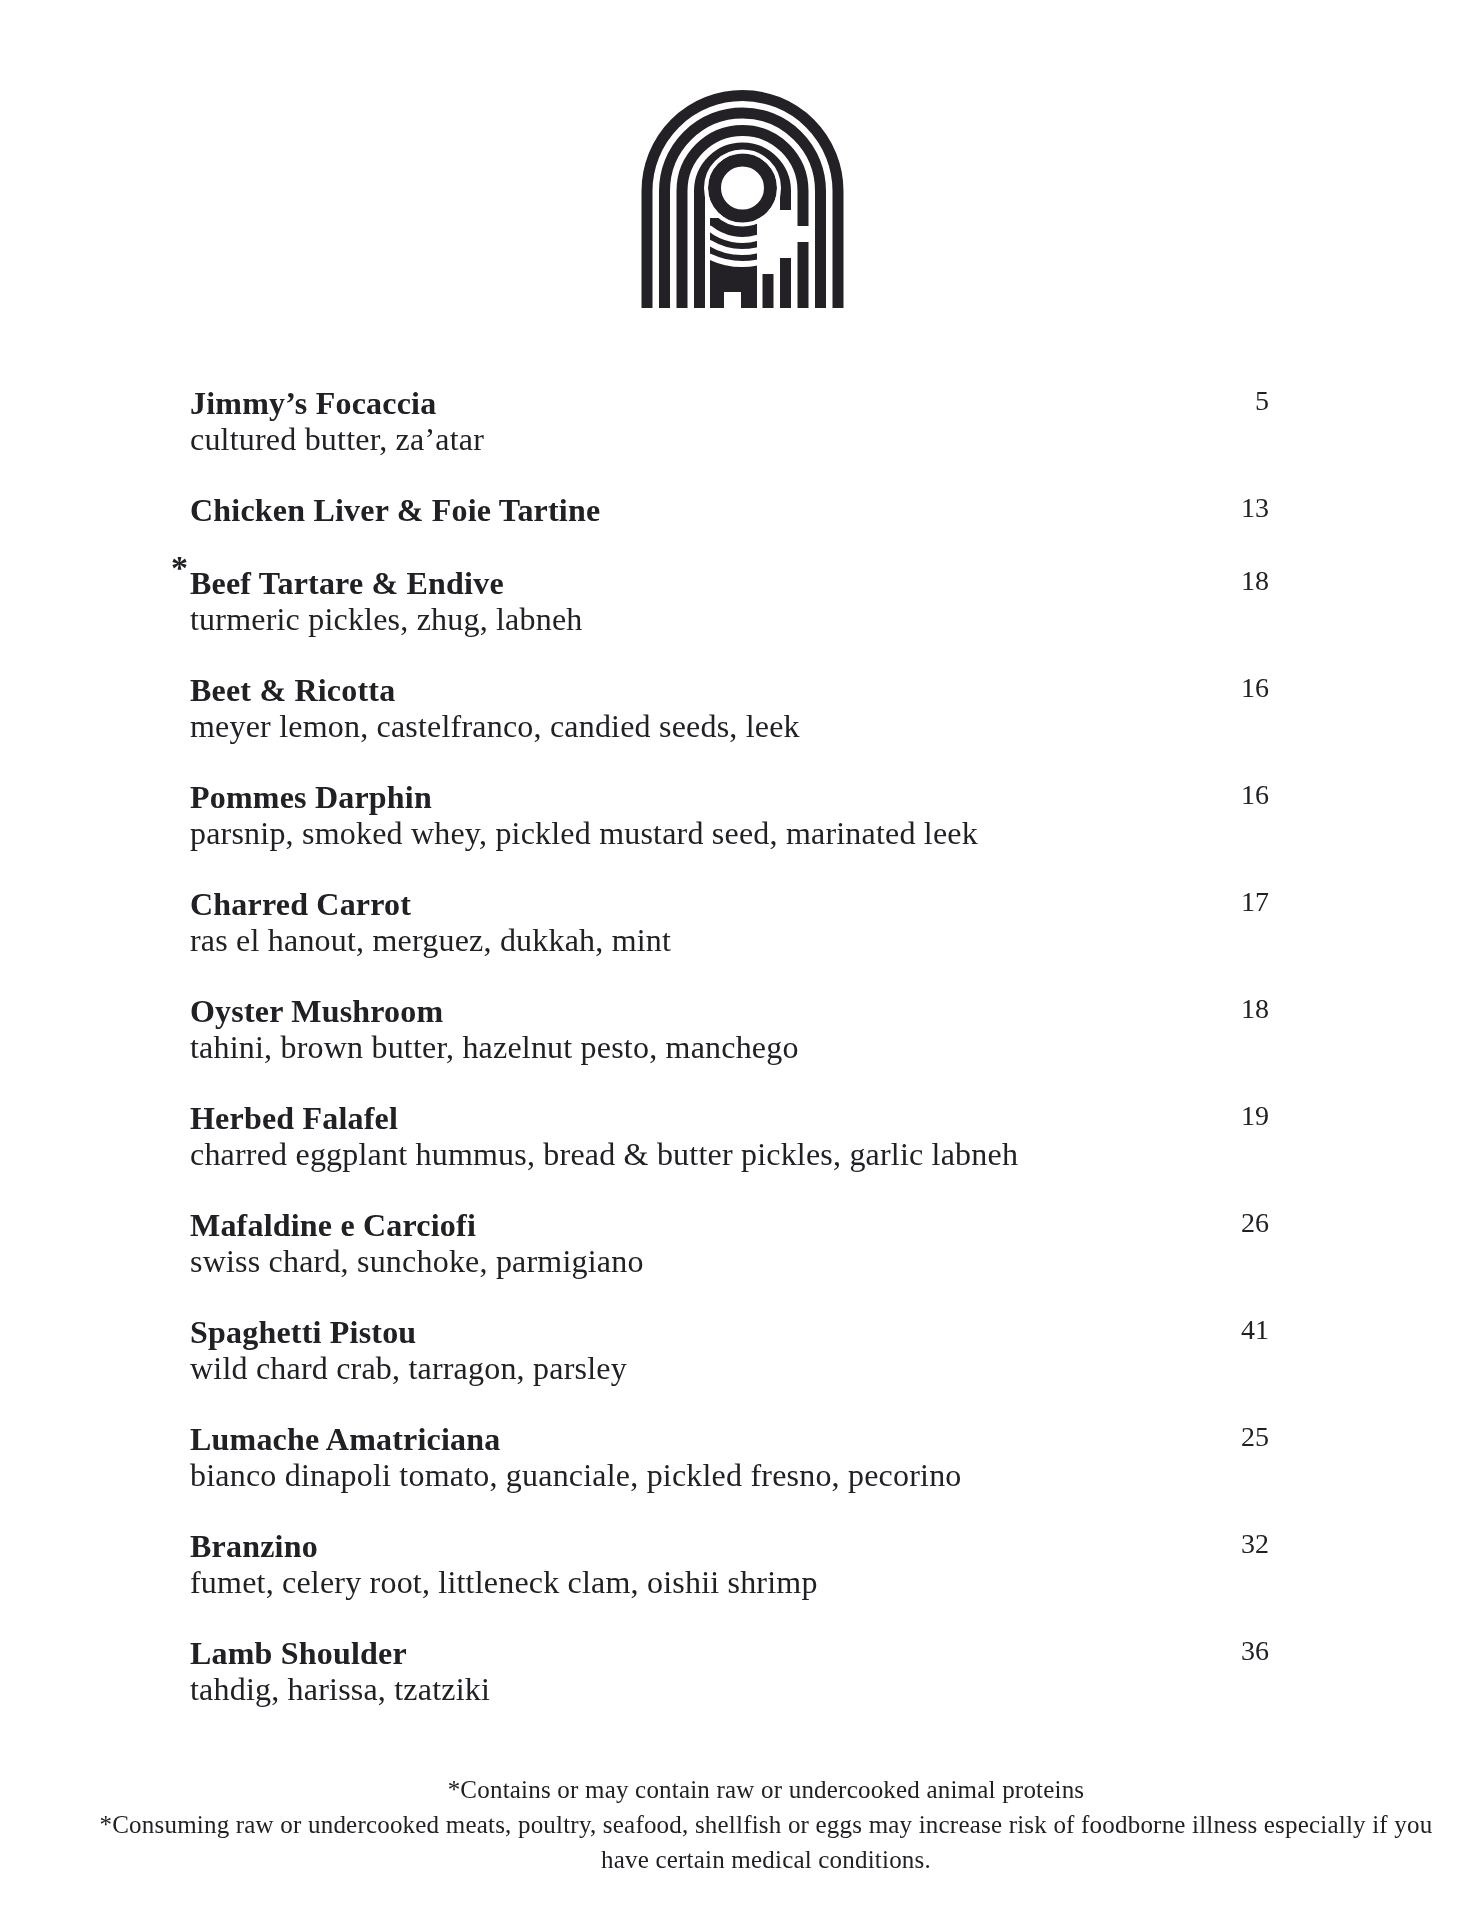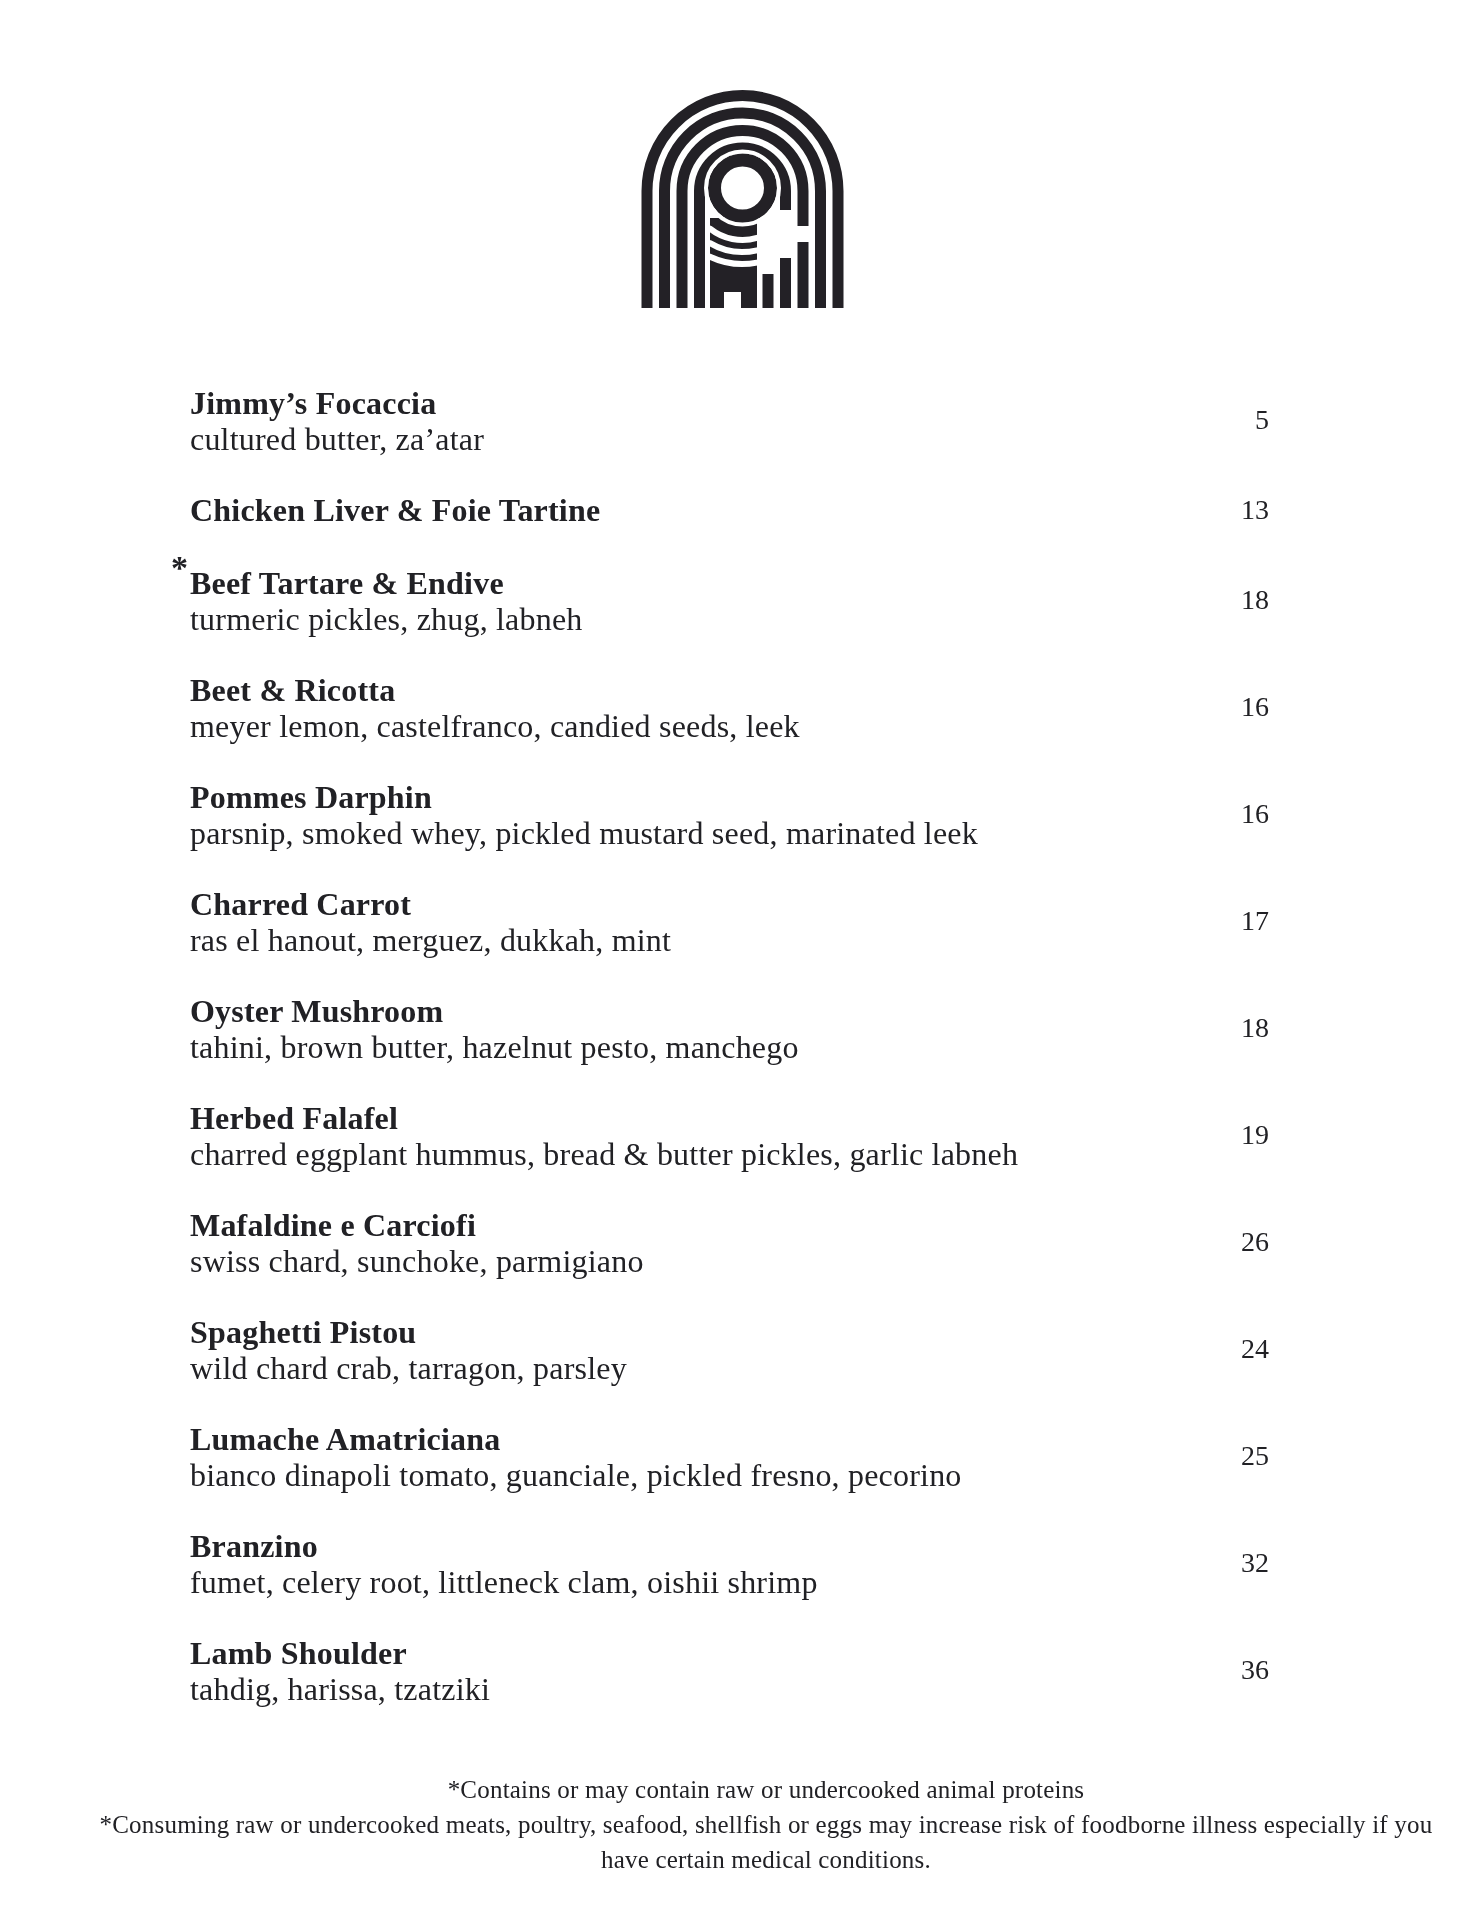--- a/index.html
+++ b/index.html
@@ -15,21 +15,21 @@
   .logo-wrap{
     position:absolute; top:90px; left:0; width:100%;
     display:flex; justify-content:center;
   }
 
   
   .menu{
     position:absolute; top:384px; left:190px; width:1085px;
   }
   .item{
-    display:flex; justify-content:space-between; align-items:center;
+    display:flex; justify-content:space-between; align-items:flex-start;
     margin-bottom:35px;
   }
   .item-text{ flex:1 1 auto; }
   .item-title{
     font-size:32px; line-height:38px; font-weight:bold;
     letter-spacing:0.2px; white-space:nowrap;
   }
   .star{
     display:inline-block; font-size:34px; line-height:0;
     transform:translateY(-15px);
@@ -152,21 +152,21 @@
         <div class="desc">swiss chard, sunchoke, parmigiano</div>
       </div>
       <div class="price">26</div>
     </div>
 
     <div class="item">
       <div class="item-text">
         <div class="item-title"><span class="name">Spaghetti Pistou</span></div>
         <div class="desc">wild chard crab, tarragon, parsley</div>
       </div>
-      <div class="price">24</div>
+      <div class="price">41</div>
     </div>
 
     <div class="item">
       <div class="item-text">
         <div class="item-title"><span class="name">Lumache Amatriciana</span></div>
         <div class="desc">bianco dinapoli tomato, guanciale, pickled fresno, pecorino</div>
       </div>
       <div class="price">25</div>
     </div>
 

